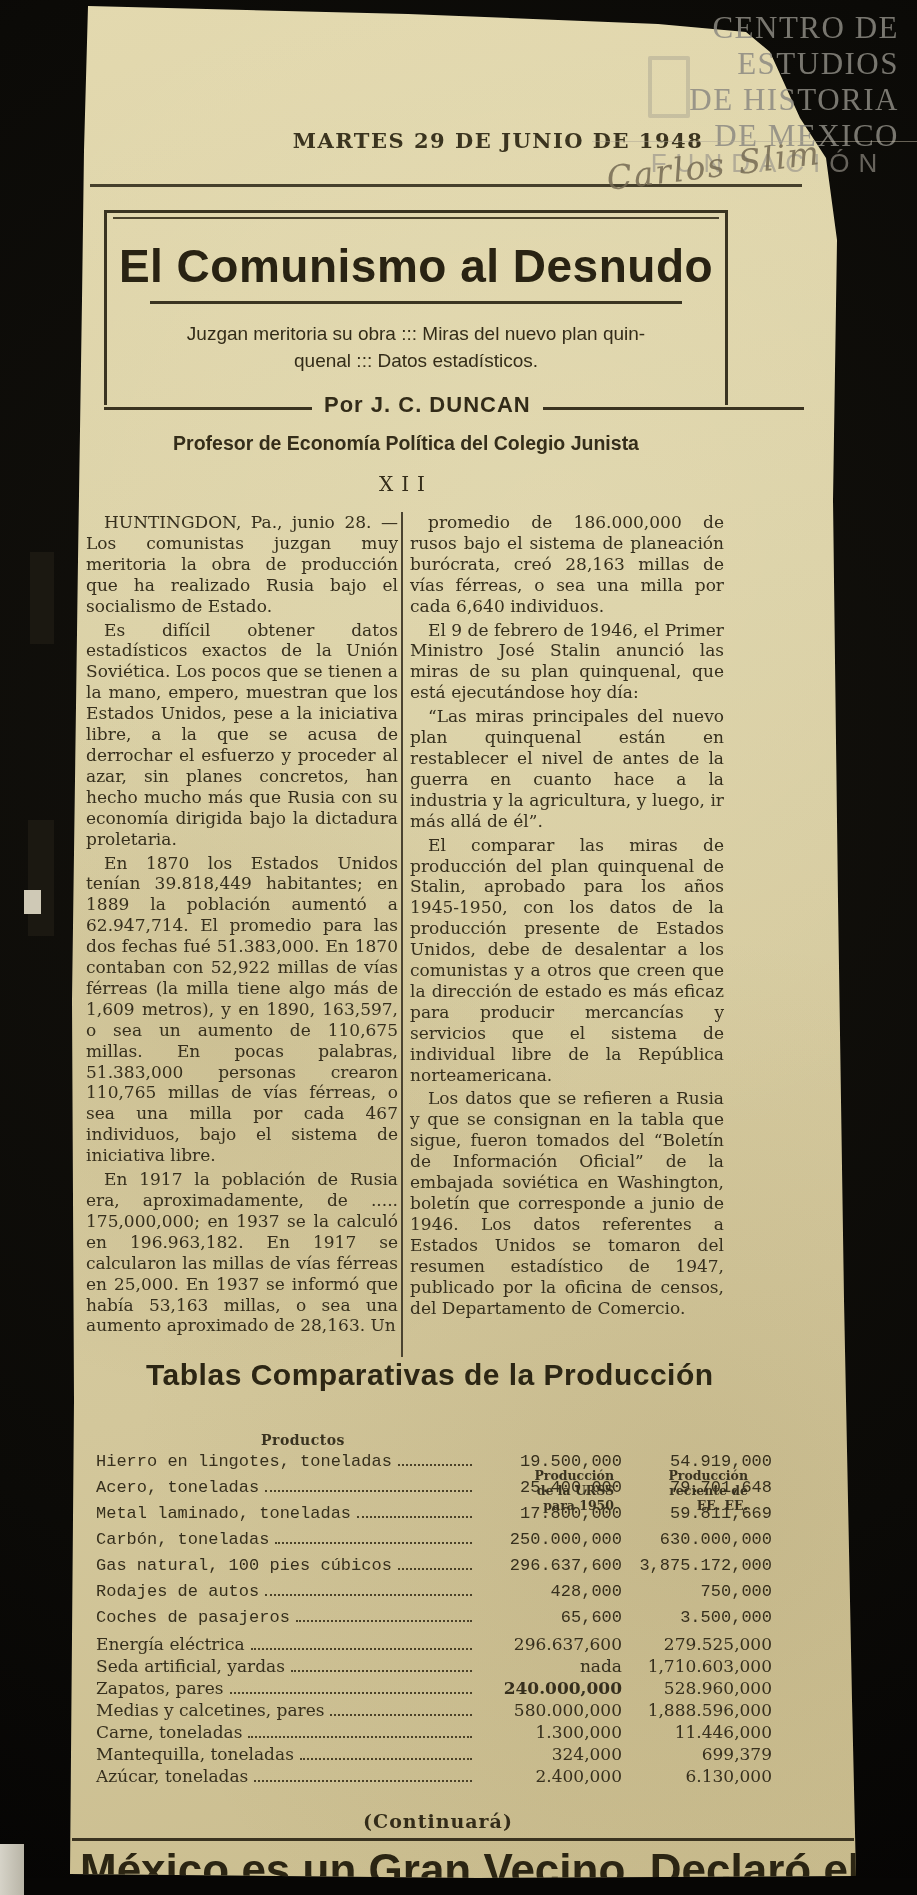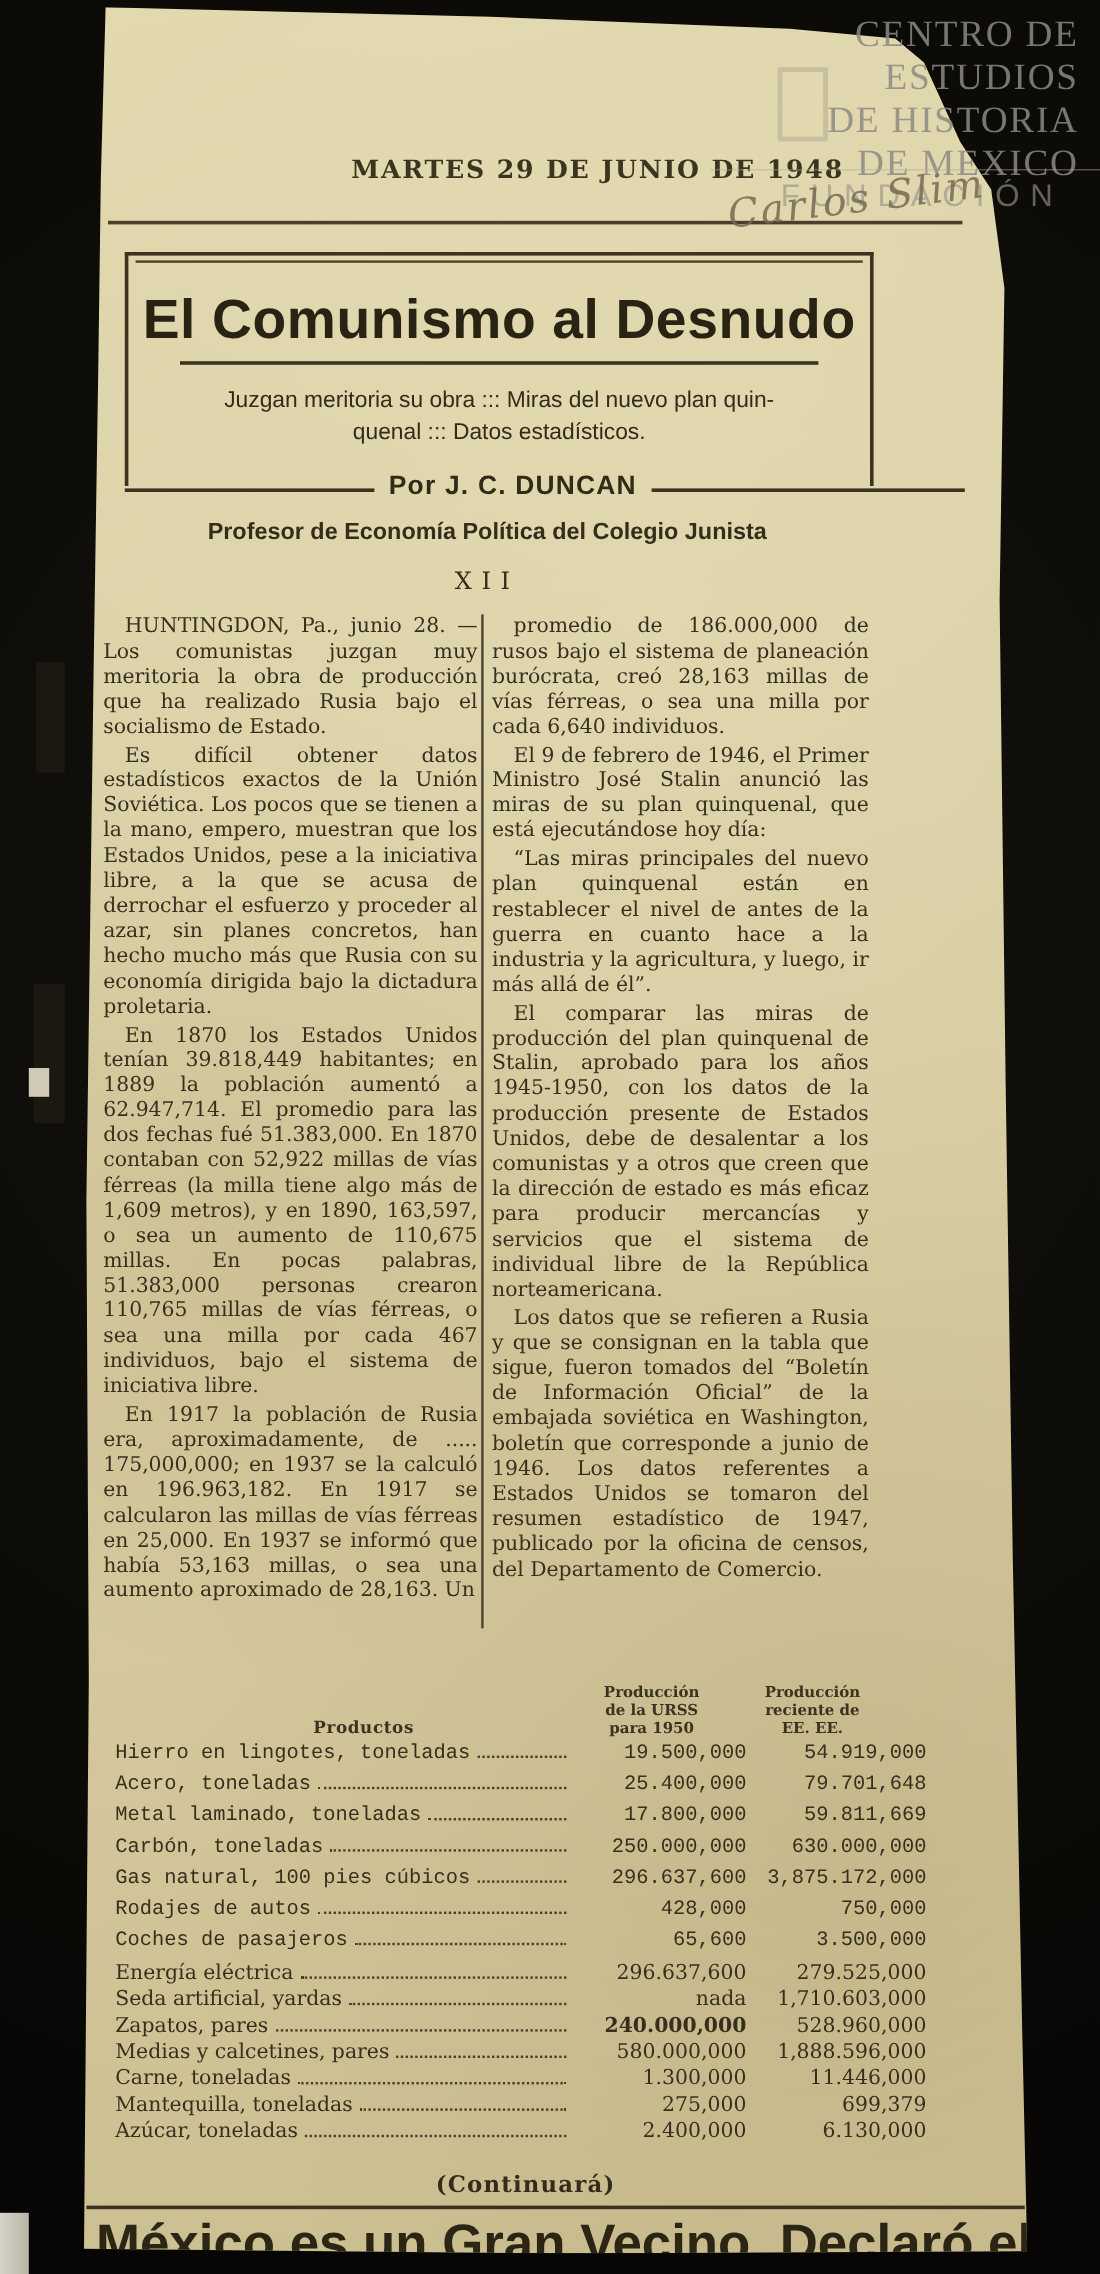--- a/index.html
+++ b/index.html
@@ -65,21 +65,21 @@
   .column p{margin:0 0 3px 0;text-indent:18px;}
   .col-left{left:28px;width:312px;}
   .col-right{left:352px;width:314px;}
   .col-rule{left:343px;top:512px;width:2px;height:845px;background:#4a4330;}
 
   
   .table-title{left:88px;top:1358px;font-family:"Liberation Sans",sans-serif;
     font-weight:bold;font-size:30px;color:#2c2614;letter-spacing:0.5px;white-space:nowrap;}
   .th{font-weight:bold;color:#3a3320;text-align:center;}
   .th-products{left:140px;top:1432px;width:210px;font-size:14px;letter-spacing:0.5px;}
-  .th-stack{top:1402px;width:142px;font-size:12.5px;line-height:15px;}
+  .th-stack{top:1468px;width:142px;font-size:12.5px;line-height:15px;text-align:right;}
   .th-urss{left:414px;}
   .th-us{left:548px;}
   .rows{left:38px;top:1452px;width:676px;}
   .trow{display:flex;align-items:baseline;line-height:20px;font-size:17px;
     color:#362f1d;margin-bottom:2px;}
   .trow.wide{margin-bottom:6px;font-family:Liberation Mono, monospace;}
   .pname{white-space:nowrap;}
   .dots{flex:1;border-bottom:2.5px dotted #4a4128;margin:0 8px 3px 6px;min-width:12px;}
   .nval{text-align:right;white-space:nowrap;}
   .urss{width:142px;}
@@ -147,20 +147,21 @@
   </div>
   <div class="abs col-rule"></div>
   <div class="abs column col-right">
     <p>promedio de 186.000,000 de rusos bajo el sistema de planeación burócrata, creó 28,163 millas de vías férreas, o sea una milla por cada 6,640 individuos.</p>
     <p>El 9 de febrero de 1946, el Primer Ministro José Stalin anunció las miras de su plan quinquenal, que está ejecutándose hoy día:</p>
     <p>“Las miras principales del nuevo plan quinquenal están en restablecer el nivel de antes de la guerra en cuanto hace a la industria y la agricultura, y luego, ir más allá de él”.</p>
     <p>El comparar las miras de producción del plan quinquenal de Stalin, aprobado para los años 1945-1950, con los datos de la producción presente de Estados Unidos, debe de desalentar a los comunistas y a otros que creen que la dirección de estado es más eficaz para producir mercancías y servicios que el sistema de individual libre de la República norteamericana.</p>
     <p>Los datos que se refieren a Rusia y que se consignan en la tabla que sigue, fueron tomados del “Boletín de Información Oficial” de la embajada soviética en Washington, boletín que corresponde a junio de 1946. Los datos referentes a Estados Unidos se tomaron del resumen estadístico de 1947, publicado por la oficina de censos, del Departamento de Comercio.</p>
   </div>
 
+  <div class="abs table-title">Tablas Comparativas de la Producción</div>
 
   <div class="abs th th-products">Productos</div>
   <div class="abs th th-stack th-urss">
     <div>Producción</div>
     <div>de la URSS</div>
     <div>para 1950</div>
   </div>
   <div class="abs th th-stack th-us">
     <div>Producción</div>
     <div>reciente de</div>
@@ -236,21 +237,21 @@
       </div>
     <div class="trow">
         <span class="pname">Carne, toneladas</span>
         <span class="dots"></span>
         <span class="nval urss">1.300,000</span>
         <span class="nval us">11.446,000</span>
       </div>
     <div class="trow">
         <span class="pname">Mantequilla, toneladas</span>
         <span class="dots"></span>
-        <span class="nval urss">275,000</span>
+        <span class="nval urss">324,000</span>
         <span class="nval us">699,379</span>
       </div>
     <div class="trow">
         <span class="pname">Azúcar, toneladas</span>
         <span class="dots"></span>
         <span class="nval urss">2.400,000</span>
         <span class="nval us">6.130,000</span>
       </div>
   </div>
 

